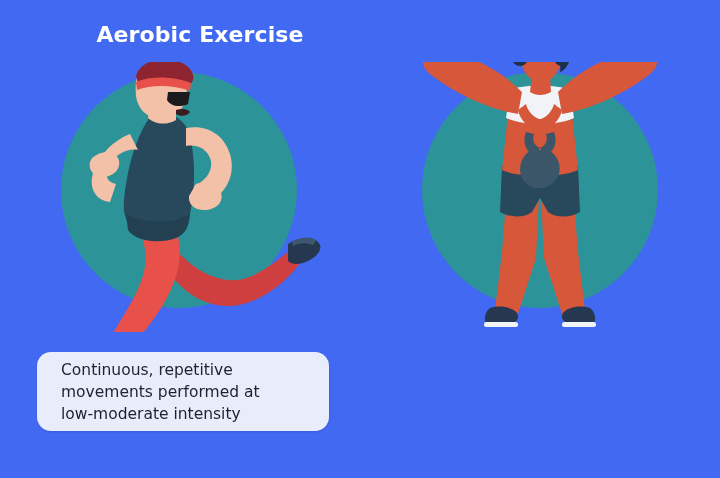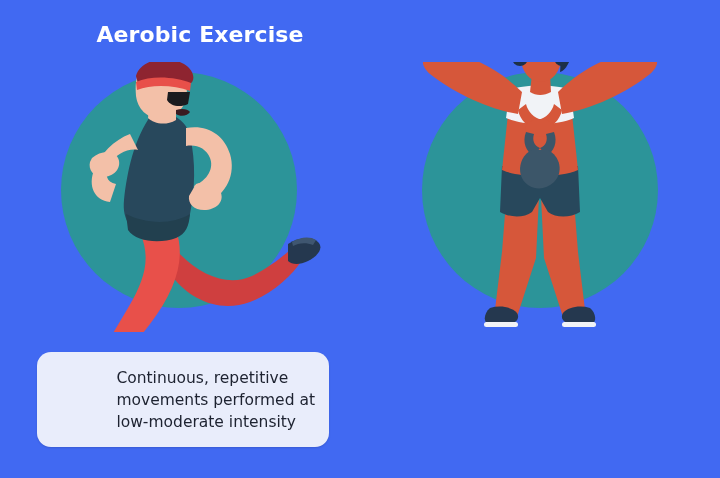--- a/index.html
+++ b/index.html
@@ -56,23 +56,23 @@
     box-sizing: border-box;
     display: flex;
     align-items: center;
     justify-content: center;
     box-shadow: 0 1px 2px rgba(20,30,80,0.18);
   }
   .caption-left {
     left: 37px;
     top: 352px;
     width: 292px;
-    height: 95px;
+    height: 79px;
     padding: 0 14px 0 24px;
-    justify-content: flex-end;
+    justify-content: flex-start;
   }
   .caption-text {
     color: #1d2230;
     font-size: 15.5px;
     line-height: 1.42;
     font-family: "DejaVu Sans", "Liberation Sans", sans-serif;
     white-space: pre-line;
   }
   .caption-left .caption-text  { text-align: left; }
 </style>

